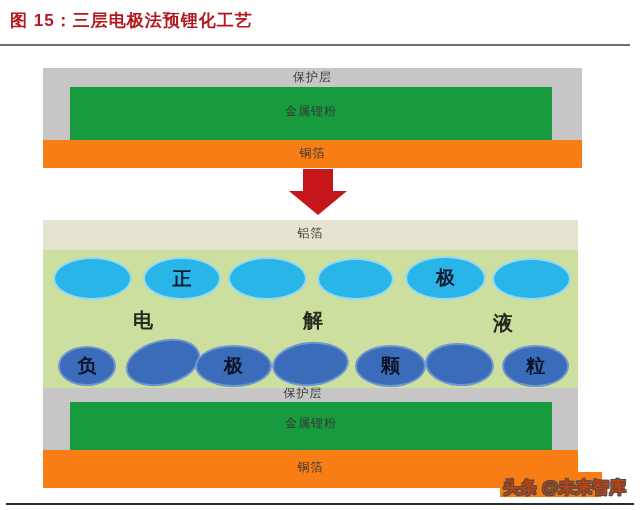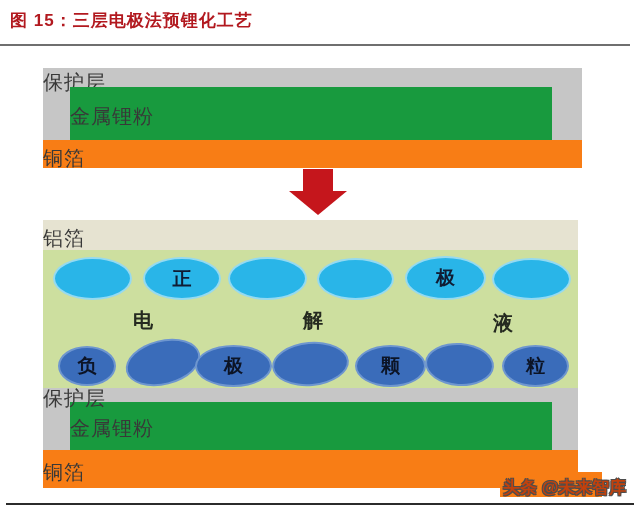--- a/index.html
+++ b/index.html
@@ -12,22 +12,22 @@
     position:absolute;left:10px;top:9px;
     font-size:17px;font-weight:bold;letter-spacing:1px;
     color:var(--title-red,#b2191f);
   }
   .rule-top{position:absolute;left:0;top:44px;width:630px;height:2px;background:var(--rule-top,#6f6f6f);}
   .rule-bottom{position:absolute;left:6px;top:503px;width:628px;height:2px;background:var(--rule-bottom,#2b2b2b);}
 
   
   .layer{position:absolute;box-sizing:border-box;}
   .layer-label{
-    position:absolute;left:0;right:0;
-    font-size:20px;color:#383838;letter-spacing:1px;white-space:nowrap;
+    position:absolute;left:0;right:0;text-align:center;
+    font-size:12px;color:#383838;letter-spacing:1px;white-space:nowrap;
   }
 
   
   .top-stack{position:absolute;left:43px;top:68px;width:539px;height:100px;}
   .ts-gray {left:0;top:0;width:539px;height:72px;background:var(--gray,#c6c6c6);}
   .ts-green{left:27px;top:19px;width:482px;height:53px;background:var(--green,#189a3e);}
   .ts-orange{left:0;top:72px;width:539px;height:28px;background:var(--orange,#f87d15);}
 
   
   .arrow-shaft{position:absolute;left:303px;top:169px;width:30px;height:23px;background:var(--arrow-red,#c5161c);}

